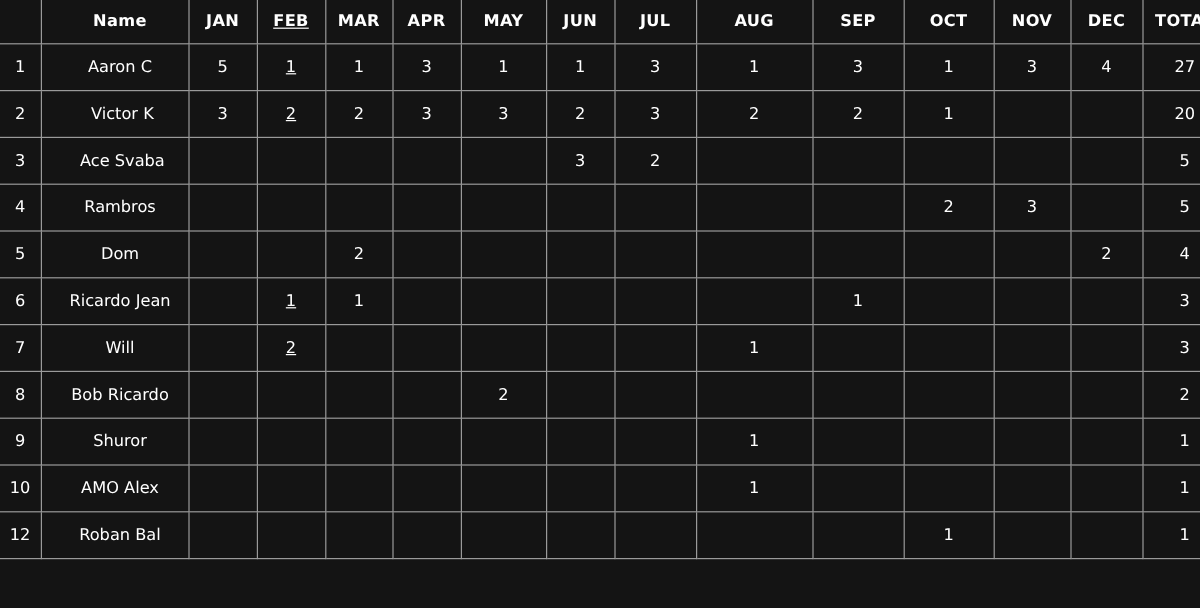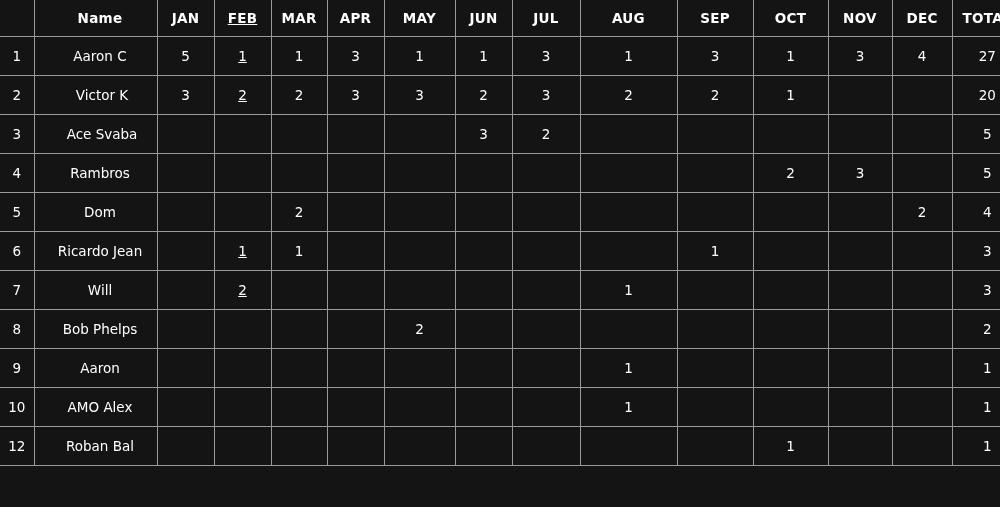--- a/index.html
+++ b/index.html
@@ -242,38 +242,38 @@
         <td class="m-jul"></td>
         <td class="m-aug">1</td>
         <td class="m-sep"></td>
         <td class="m-oct"></td>
         <td class="m-nov"></td>
         <td class="m-dec"></td>
         <td class="col-total">3</td>
       </tr>
       <tr>
         <td class="col-rank">8</td>
-        <td class="col-name">Bob Phelps</td>
+        <td class="col-name">Bob Ricardo</td>
         <td class="m-jan"></td>
         <td class="m-feb"></td>
         <td class="m-mar"></td>
         <td class="m-apr"></td>
         <td class="m-may">2</td>
         <td class="m-jun"></td>
         <td class="m-jul"></td>
         <td class="m-aug"></td>
         <td class="m-sep"></td>
         <td class="m-oct"></td>
         <td class="m-nov"></td>
         <td class="m-dec"></td>
         <td class="col-total">2</td>
       </tr>
       <tr>
         <td class="col-rank">9</td>
-        <td class="col-name">Aaron</td>
+        <td class="col-name">Shuror</td>
         <td class="m-jan"></td>
         <td class="m-feb"></td>
         <td class="m-mar"></td>
         <td class="m-apr"></td>
         <td class="m-may"></td>
         <td class="m-jun"></td>
         <td class="m-jul"></td>
         <td class="m-aug">1</td>
         <td class="m-sep"></td>
         <td class="m-oct"></td>

